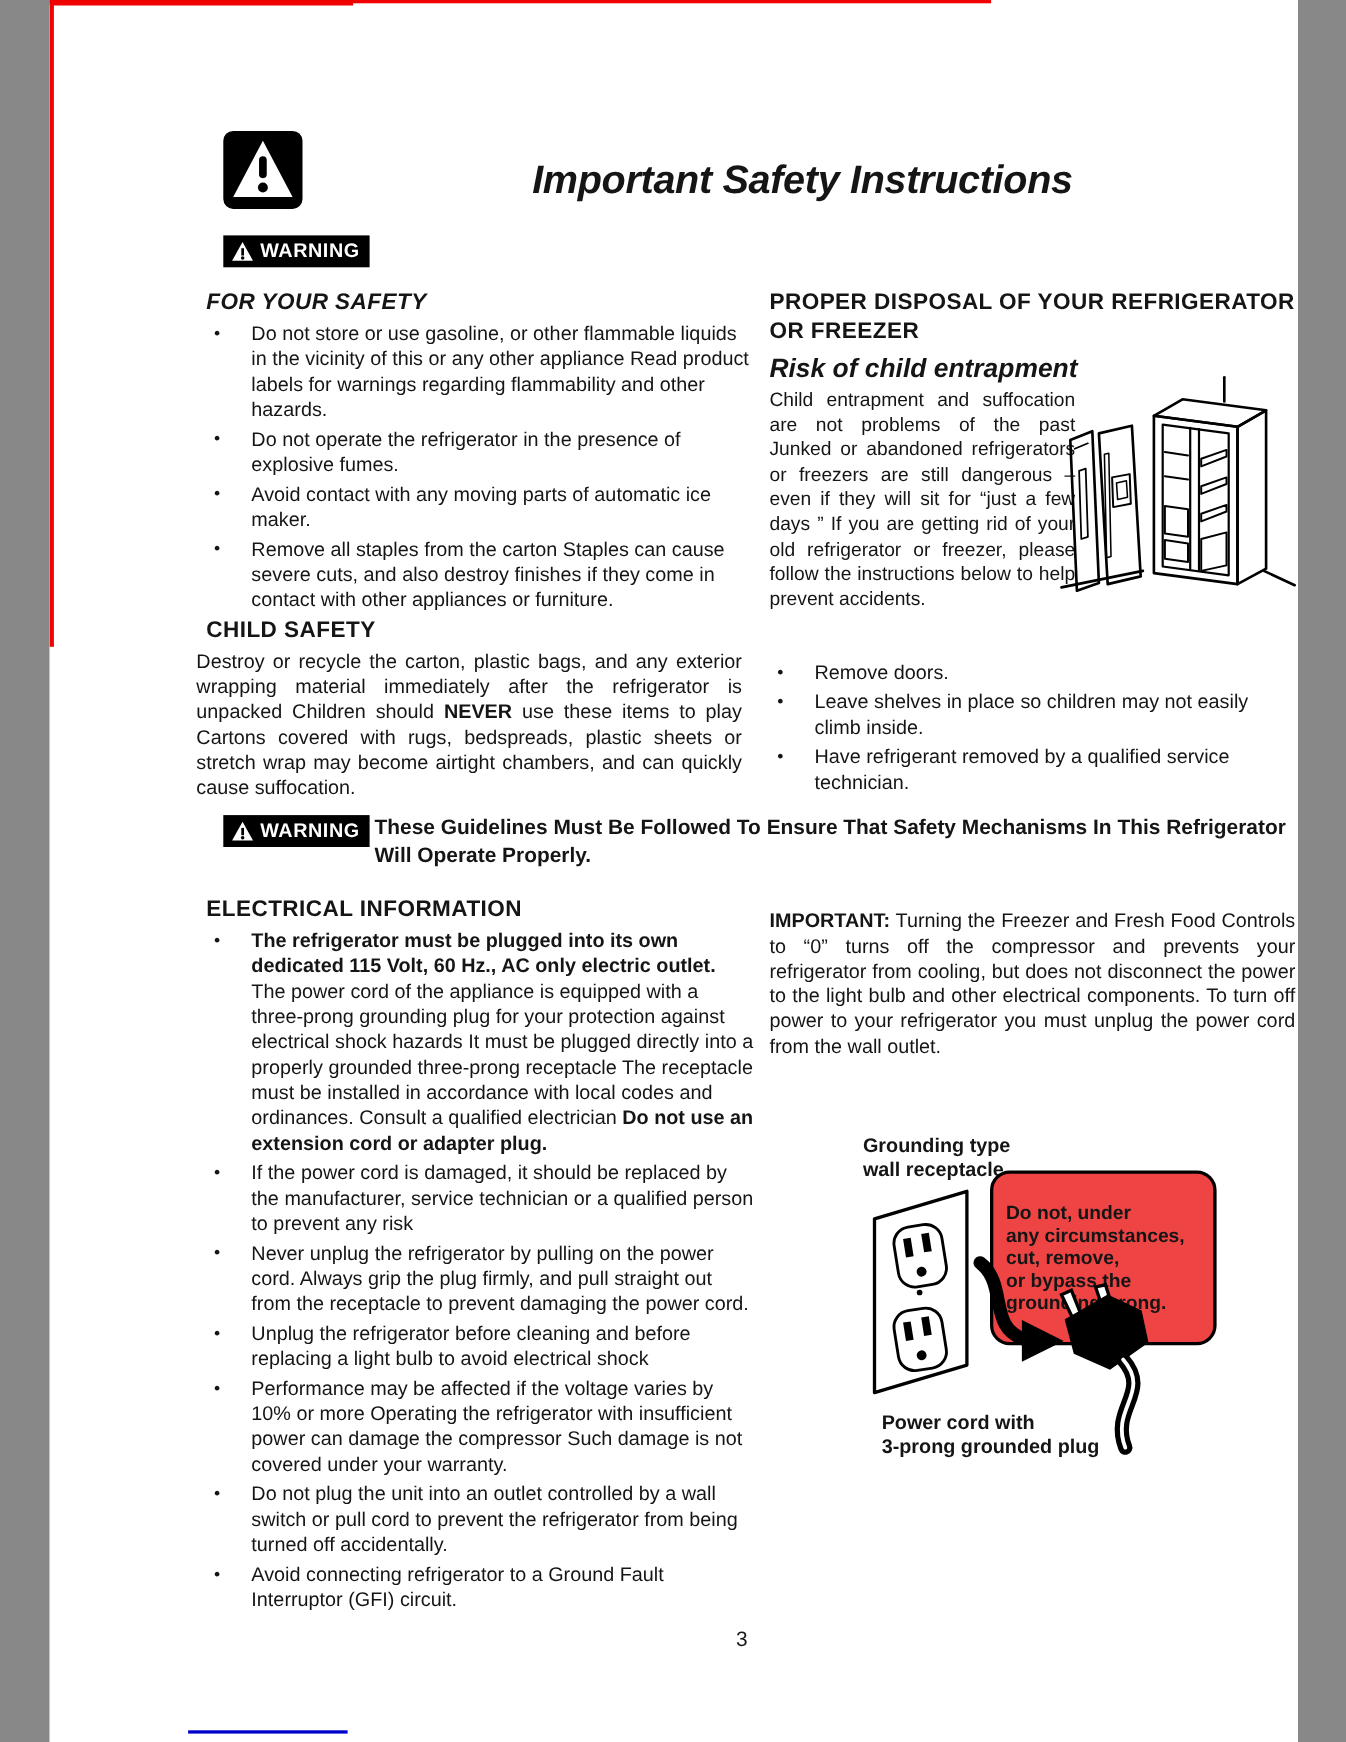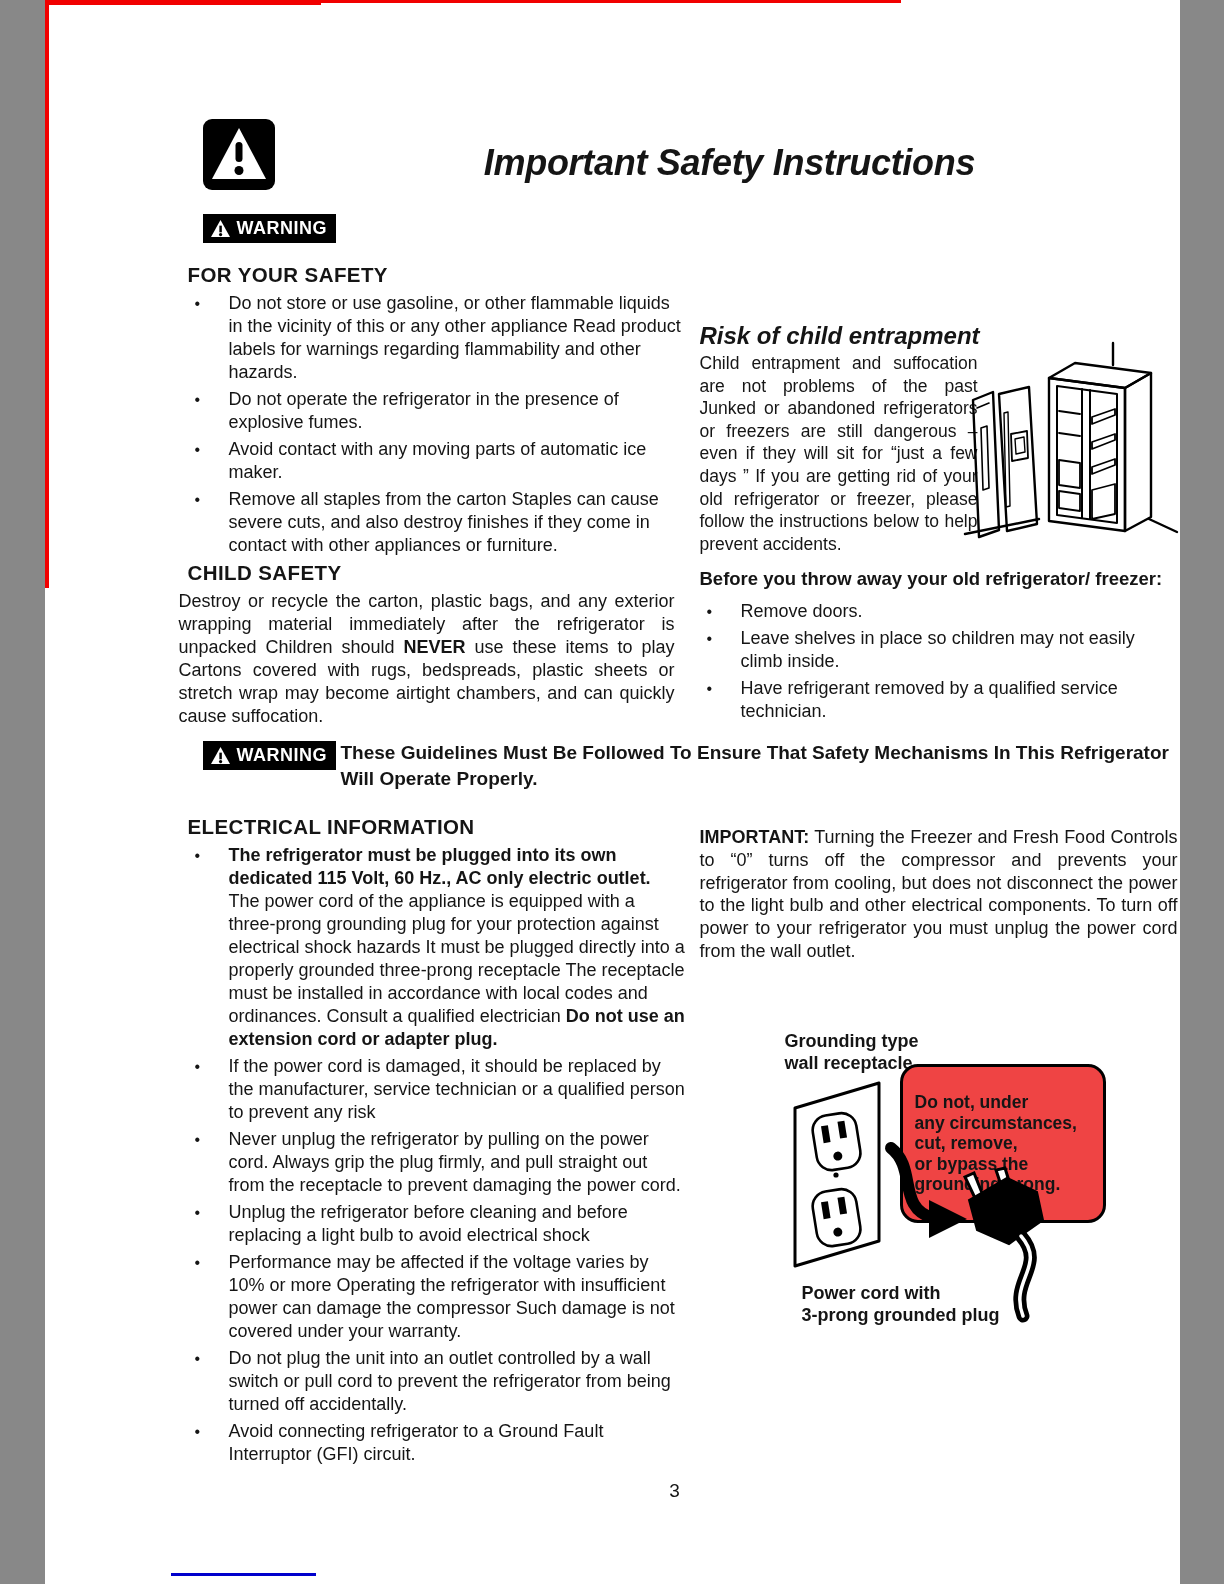--- a/index.html
+++ b/index.html
@@ -72,21 +72,21 @@
     <span class="warnbadge">
       <svg width="21" height="19" viewBox="0 0 22 20">
         <path d="M11 1 L21 19 L1 19 Z" fill="#fff"></path>
         <rect x="9.8" y="7" width="2.6" height="7" fill="#000"></rect>
         <circle cx="11.1" cy="16.4" r="1.7" fill="#000"></circle>
       </svg>
       <span>WARNING</span>
     </span>
   </div>
 
-  <div class="abs h1" style="left:143px;top:262px;">FOR YOUR SAFETY</div>
+  <div class="abs h1" style="left:143px;top:262px;font-style:italic;">FOR YOUR SAFETY</div>
   <ul class="blist body-text abs" style="left:143px;top:292px;width:496px;">
     <li>
         <span class="dot">•</span>
         <span>Do not store or use gasoline, or other flammable liquids in the vicinity of this or any other appliance  Read product labels for warnings regarding flammability and other hazards.</span>
       </li>
     <li>
         <span class="dot">•</span>
         <span>Do not operate the refrigerator in the presence of explosive fumes.</span>
       </li>
     <li>
@@ -97,20 +97,21 @@
         <span class="dot">•</span>
         <span>Remove all staples from the carton  Staples can cause severe cuts, and also destroy finishes if they come in contact with other appliances or furniture.</span>
       </li>
   </ul>
 
   <div class="abs h1" style="left:143px;top:560px;">CHILD SAFETY</div>
   <p class="abs body-text just" style="left:134px;top:590px;width:496px;">
     <span>Destroy or recycle the carton, plastic bags, and any exterior wrapping material immediately after the refrigerator is unpacked  Children should </span><span class="b">NEVER</span><span> use these items to play  Cartons covered with rugs, bedspreads, plastic sheets or stretch wrap may become airtight chambers, and can quickly cause suffocation.</span>
   </p>
 
+  <div class="abs h1" style="left:655px;top:262px;width:480px;">PROPER DISPOSAL OF YOUR REFRIGERATOR OR FREEZER</div>
   <div class="abs h2" style="left:655px;top:322px;">Risk of child entrapment</div>
   <p class="abs just" style="left:655px;top:352px;width:278px;font-size:17.5px;line-height:22.6px;">Child entrapment and suffocation are not problems of the past  Junked or abandoned refrigerators or freezers are still dangerous – even if they will sit for “just a few days ” If you are getting rid of your old refrigerator or freezer, please follow the instructions below to help prevent accidents.</p>
 
   <div class="abs" style="left:918px;top:338px;">
     <svg width="218" height="210" viewBox="0 0 218 210" fill="none" stroke="#000" stroke-width="2.4" stroke-linejoin="round" stroke-linecap="round">
 
       <path d="M2 196 L76 181"></path>
       <path d="M186 181 L214 194"></path>
 
       <path d="M150 27 L150 5"></path>
@@ -135,21 +136,20 @@
       <path d="M10 62 L30 54 L36 192 L16 199 Z"></path>
       <path d="M14 70 L26 65" stroke-width="1.6"></path>
       <path d="M18 90 L24 88 L26 150 L20 152 Z" stroke-width="1.6"></path>
       <path d="M36 56 L66 49 L74 186 L44 193 Z"></path>
       <path d="M48 96 L64 93 L65 120 L49 123 Z" stroke-width="1.8"></path>
       <path d="M52 101 L61 99 L62 114 L53 116 Z" stroke-width="1.4"></path>
       <path d="M41 75 L45 74 L47 168 L43 169 Z" stroke-width="1.4"></path>
     </svg>
   </div>
 
-  <div class="abs h3" style="left:655px;top:568px;width:480px;white-space:nowrap;">Before you throw away your  old refrigerator/ freezer:</div>
   <ul class="blist body-text abs" style="left:655px;top:600px;width:482px;">
     <li>
         <span class="dot">•</span>
         <span>Remove doors.</span>
       </li>
     <li>
         <span class="dot">•</span>
         <span>Leave shelves in place so children may not easily climb inside.</span>
       </li>
     <li>

